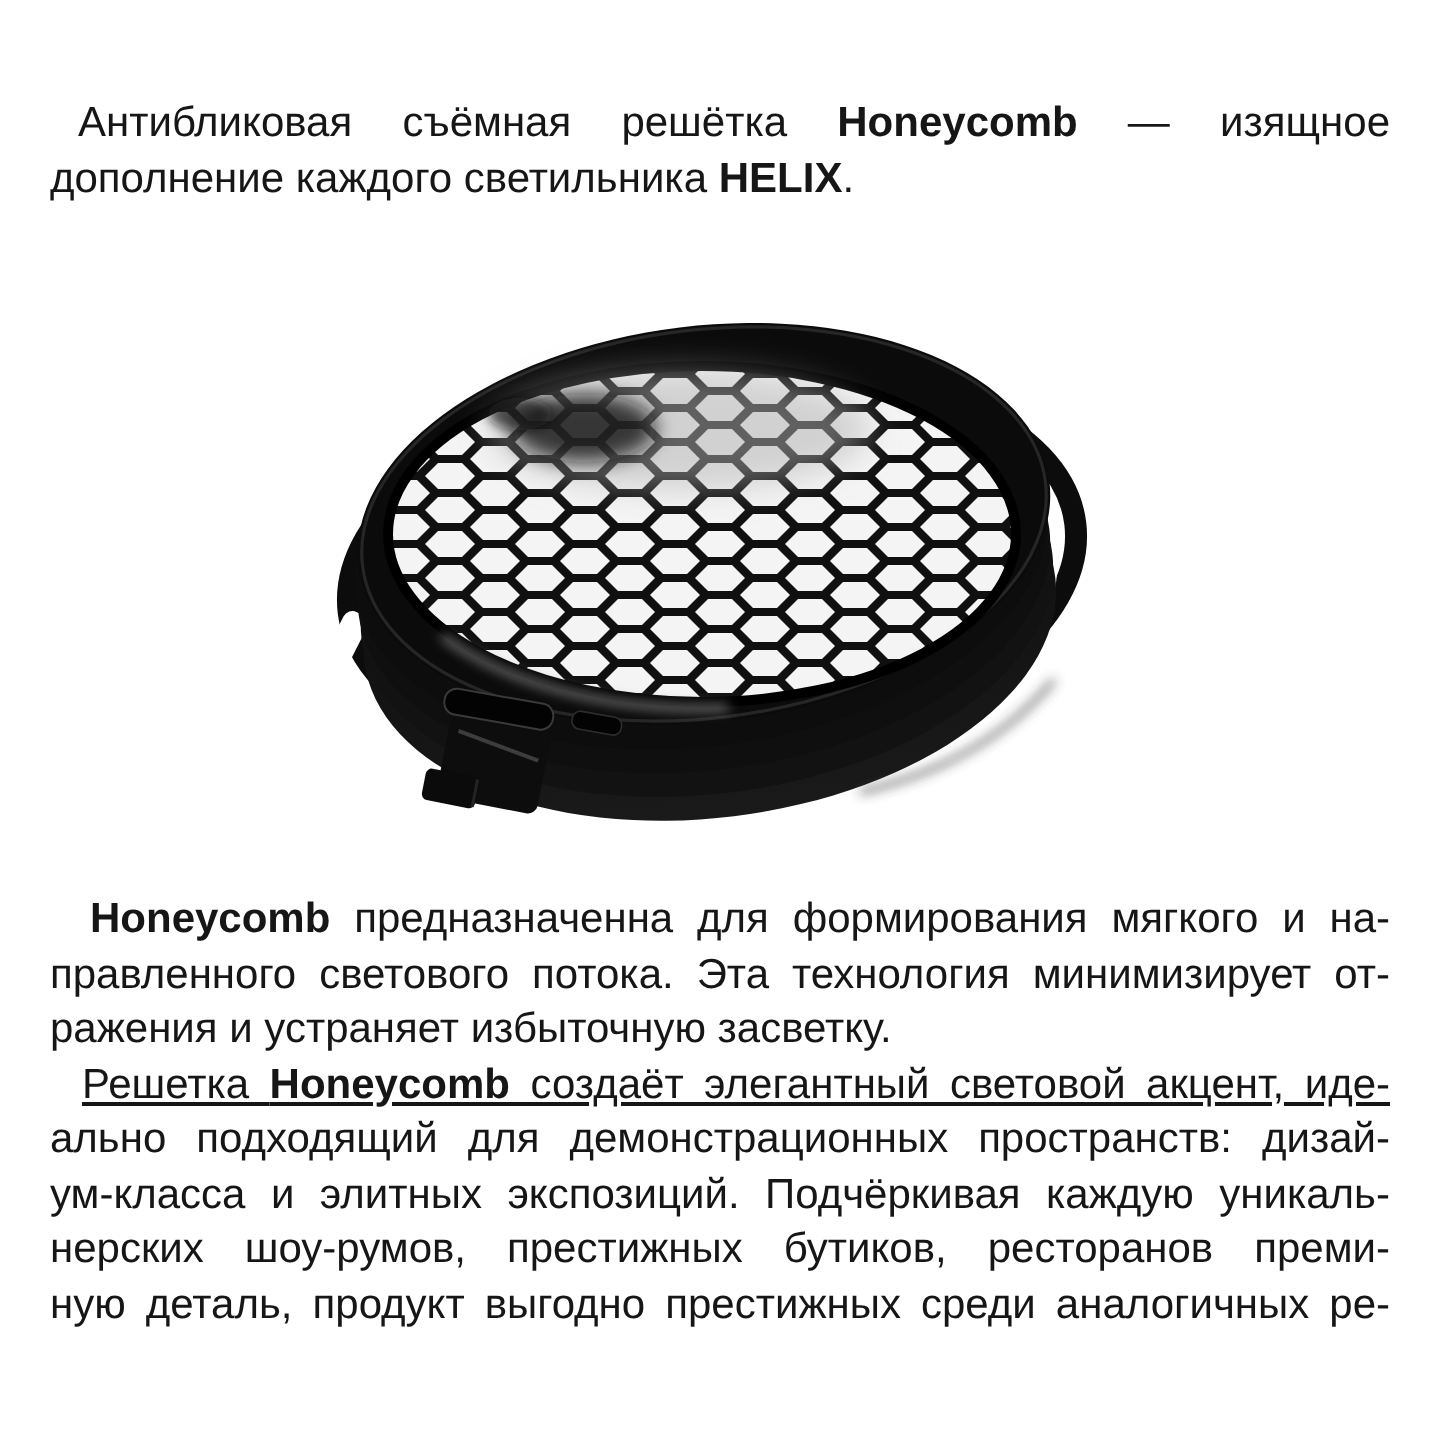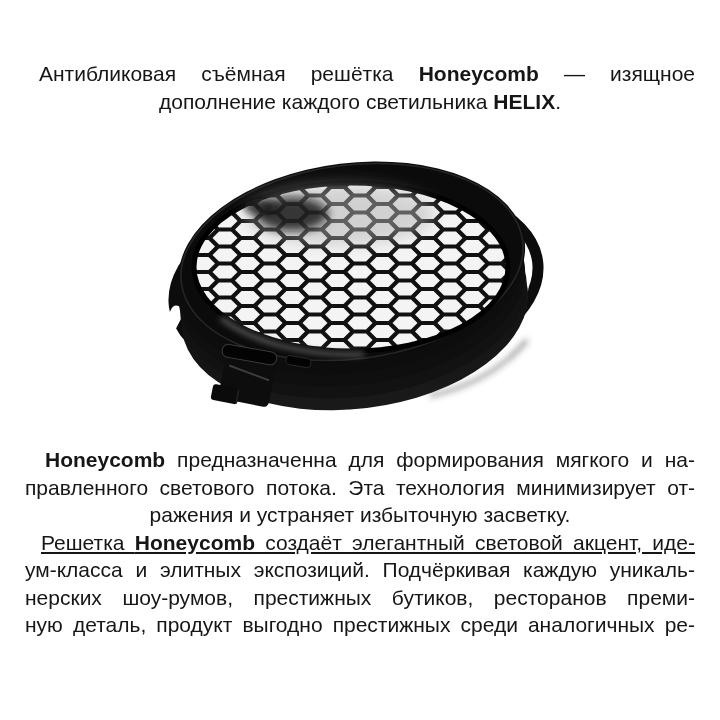--- a/index.html
+++ b/index.html
@@ -9,24 +9,24 @@
     font-family:"Liberation Sans","DejaVu Sans",sans-serif;
     color:#161616;
   }
   .textblock{
     position:absolute;left:25px;width:670px;
     font-size:21px;line-height:27.5px;
     -webkit-font-smoothing:antialiased;
   }
   #intro-block{top:48px;}
   #body-block{top:446px;}
-  .line{height:27.5px;white-space:pre-wrap;text-align:center;}
+  .line{height:27.5px;white-space:pre-wrap;text-align:left;}
   .line.j{text-align:justify;text-align-last:justify;}
   .b{font-weight:700;}
-  .ind14{padding-left:14px;margin-top:12px;}
+  .ind14{padding-left:14px;}
   .ind7{padding-left:7px;}
   .ind20{padding-left:20px;}
   .ind16{padding-left:16px;text-decoration:underline;}
   #photo{
     position:absolute;left:0;top:140px;width:720px;height:320px;
   }
 </style>
 </head>
 <body>
 
@@ -102,16 +102,17 @@
 
   <path d="M430,396 Q492,382 527,340" stroke="#3a3a3a" stroke-width="2" fill="none" filter="url(#blur3)"></path>
 </svg>
 </div>
 
 <div id="body-block" class="textblock">
   <div class="line j ind20"><span class="b">Honeycomb</span><span> предназначенна для формирования мягкого и на-</span></div>
   <div class="line j">правленного светового потока. Эта технология минимизирует от-</div>
   <div class="line">ражения и устраняет избыточную засветку.</div>
   <div class="line j ind16"><span>Решетка </span><span class="b">Honeycomb</span><span> создаёт элегантный световой акцент, иде-</span></div>
+  <div class="line j">ально подходящий для демонстрационных пространств: дизай-</div>
   <div class="line j">ум-класса и элитных экспозиций. Подчёркивая каждую уникаль-</div>
   <div class="line j">нерских шоу-румов, престижных бутиков, ресторанов преми-</div>
   <div class="line j">ную деталь, продукт выгодно престижных среди аналогичных ре-</div>
 </div>
 
 </body></html>

